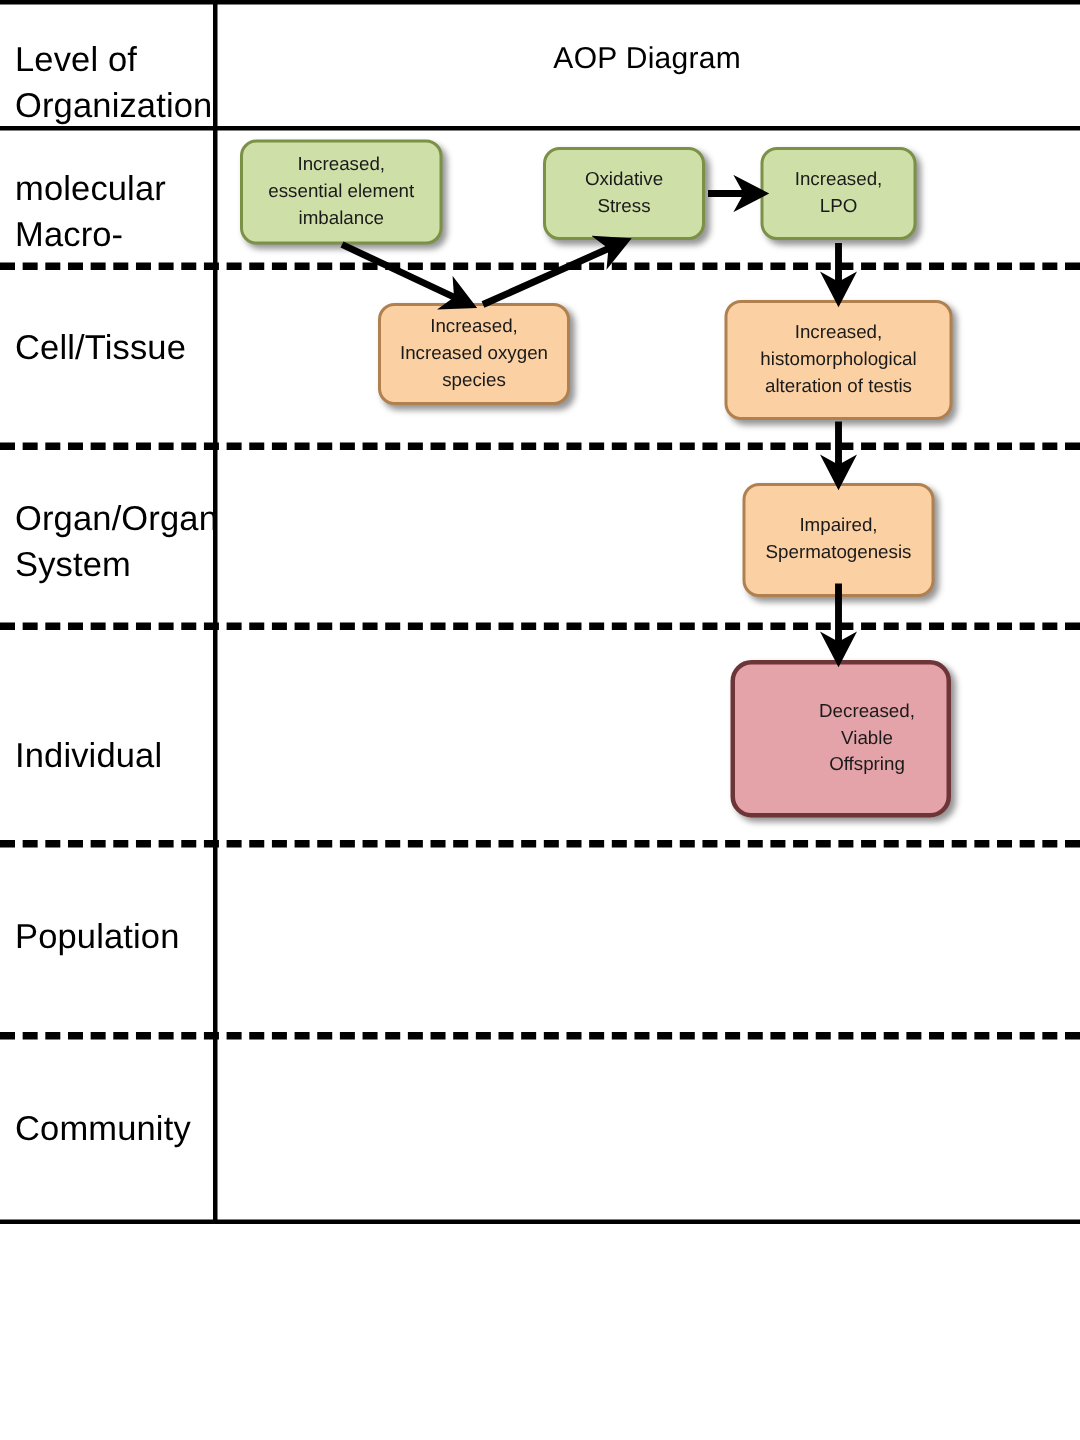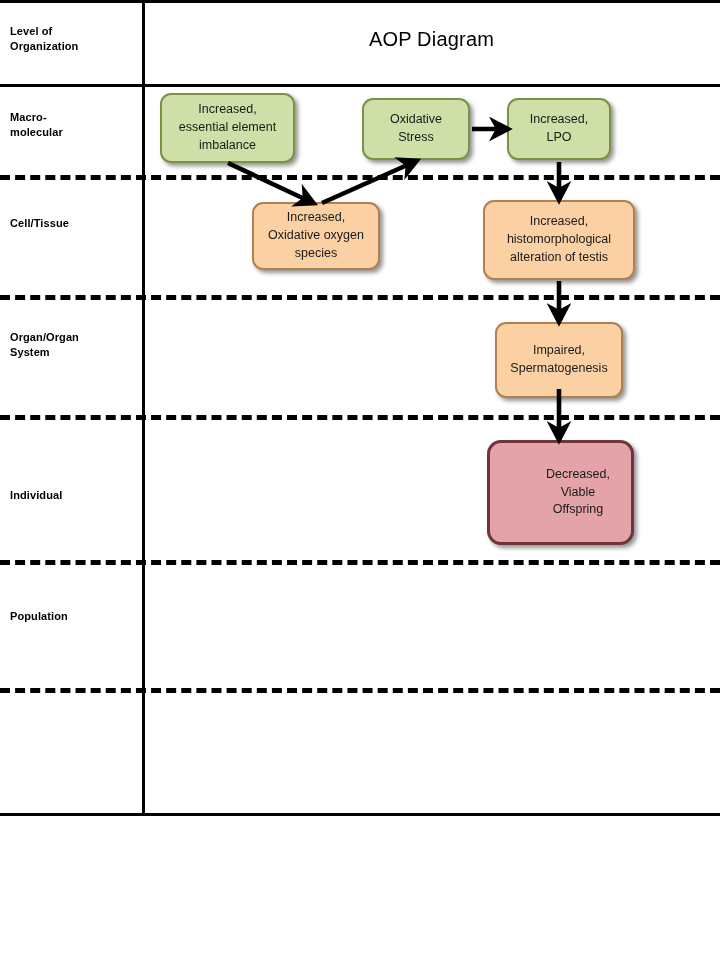--- a/index.html
+++ b/index.html
@@ -51,25 +51,24 @@
     width: 0;
     height: 816px;
     border-left: 3px solid #000000;
   }
 
   
   .row-label {
     position: absolute;
     left: 10px;
     width: 132px;
-    font-size: 11px;
+    font-size: 23px;
     line-height: 1.35;
     color: #000000;
     letter-spacing: 0.1px;
-    font-weight: bold;
   }
 
   
   .diagram-title {
     position: absolute;
     left: 143px;
     top: 28px;
     width: 577px;
     text-align: center;
     font-size: 20px;
@@ -141,41 +140,44 @@
   </div>
 
   <div class="row-label" style="top:24px;">
     <div>Level of</div>
     <div>Organization</div>
   </div>
 
   <div class="diagram-title">AOP Diagram</div>
 
   <div class="row-label" style="top:110px;">
+    <div>molecular</div>
     <div>Macro-</div>
-    <div>molecular</div>
   </div>
 
   <div class="row-label" style="top:216px;">
     <div>Cell/Tissue</div>
   </div>
 
   <div class="row-label" style="top:330px;">
     <div>Organ/Organ</div>
     <div>System</div>
   </div>
 
   <div class="row-label" style="top:488px;">
     <div>Individual</div>
   </div>
 
   <div class="row-label" style="top:609px;">
     <div>Population</div>
   </div>
 
+  <div class="row-label" style="top:737px;">
+    <div>Community</div>
+  </div>
 
   <svg class="arrow-layer" viewBox="0 0 720 816">
     <defs>
       <marker id="ah" markerWidth="5.4" markerHeight="5.4" refX="3.5" refY="2.7" orient="auto" markerUnits="strokeWidth">
         <path d="M0,0 L5.2,2.7 L0,5.4 L1.5,2.7 z" fill="#000000"></path>
       </marker>
     </defs>
 
     <line x1="228" y1="163" x2="311" y2="202" stroke="#000000" stroke-width="4.6" marker-end="url(#ah)"></line>
 
@@ -208,21 +210,21 @@
   <div class="node node-green" style="left:507px; top:98px; width:104px; height:62px;">
     <div>
       <span>Increased,</span>
       <span>LPO</span>
     </div>
   </div>
 
   <div class="node node-orange" style="left:252px; top:202px; width:128px; height:68px;">
     <div>
       <span>Increased,</span>
-      <span>Oxidative oxygen</span>
+      <span>Increased oxygen</span>
       <span>species</span>
     </div>
   </div>
 
   <div class="node node-orange" style="left:483px; top:200px; width:152px; height:80px;">
     <div>
       <span>Increased,</span>
       <span>histomorphological</span>
       <span>alteration of testis</span>
     </div>

